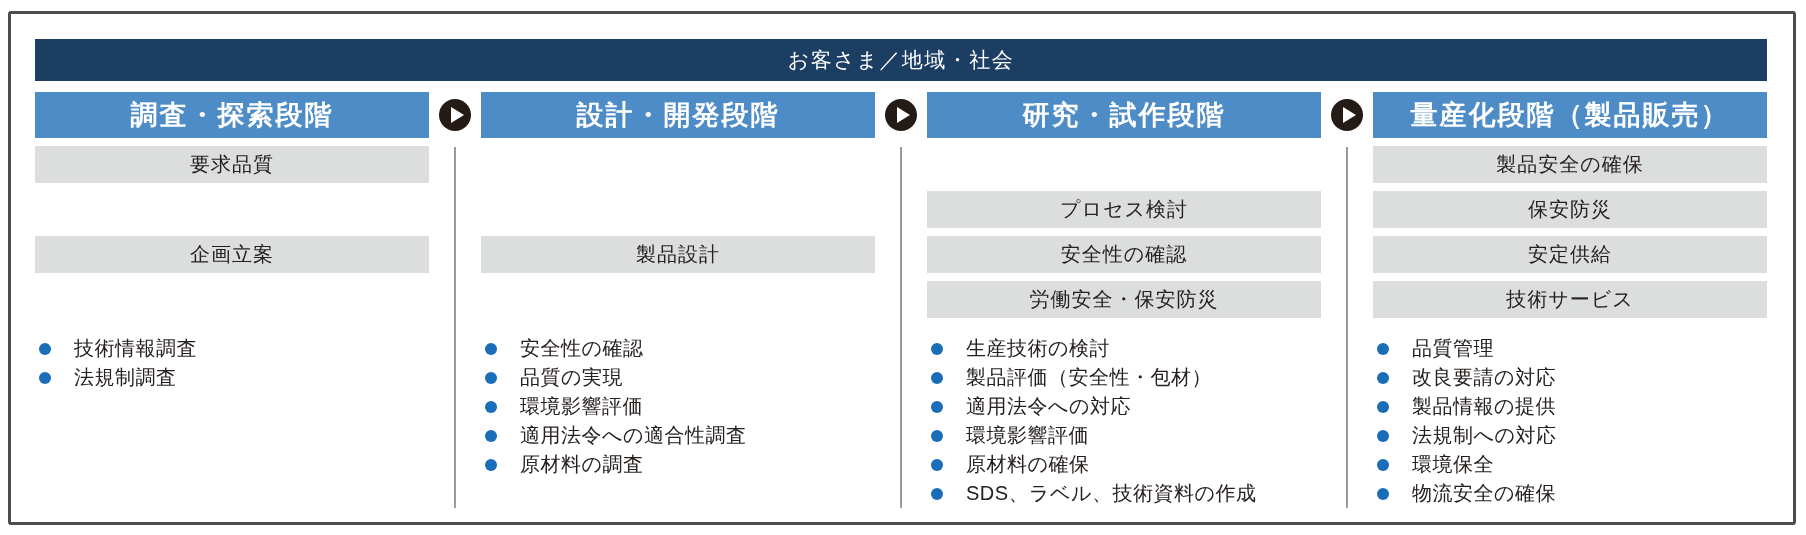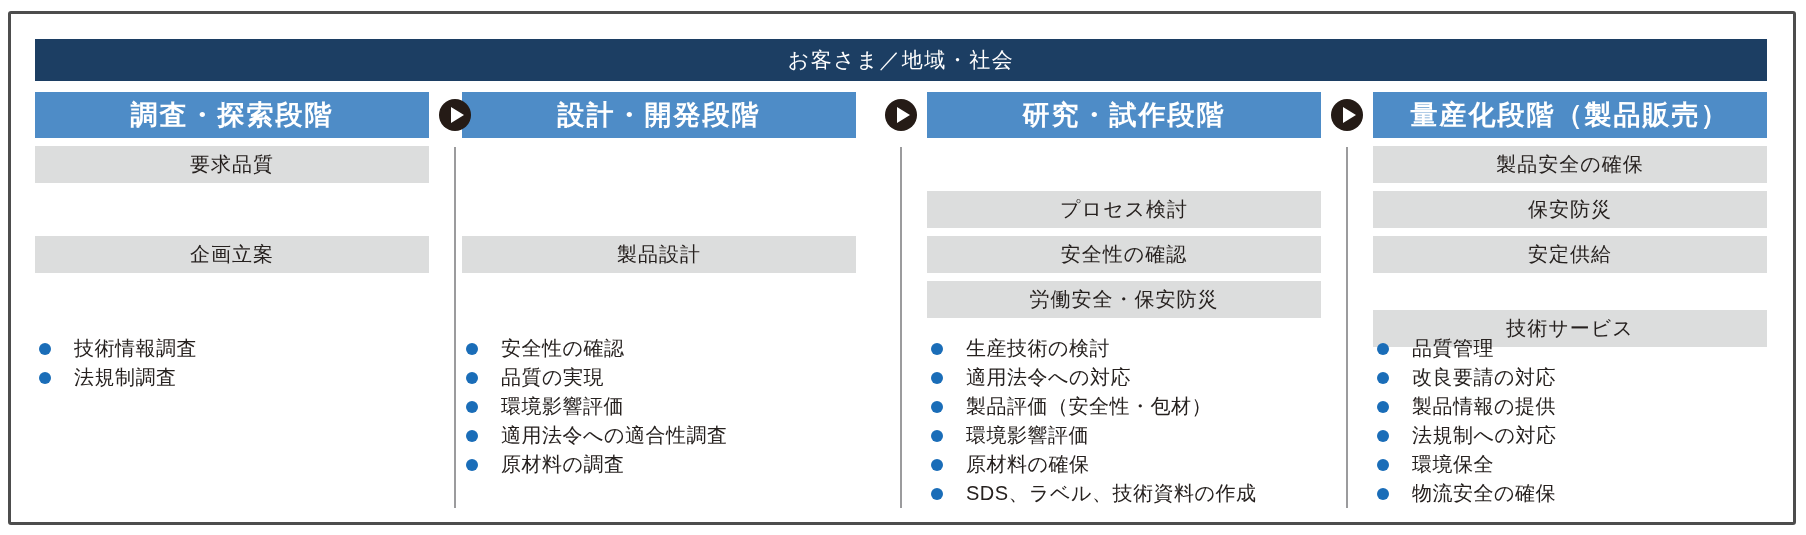--- a/index.html
+++ b/index.html
@@ -12,21 +12,21 @@
     position:absolute;left:8px;top:11px;width:1788px;height:514px;
     border:3px solid var(--frame-border,#4d4d4d);border-radius:3px;box-sizing:border-box;
   }
   .banner{
     position:absolute;left:35px;top:39px;width:1732px;height:42px;
     background:var(--banner-navy,#1c3e63);color:#fff;
     display:flex;align-items:center;justify-content:center;
     font-size:21px;font-weight:500;letter-spacing:1.5px;
   }
   .col{position:absolute;top:0;width:394px;height:535px;}
-  .col0{left:35px}.col1{left:462px}.col2{left:927px}.col3{left:1373px}
+  .col0{left:35px}.col1{left:481px}.col2{left:927px}.col3{left:1373px}
   .stage{
     position:absolute;top:92px;left:0;right:0;height:46px;
     background:var(--stage-blue,#4e8cc7);color:#fff;
     display:flex;align-items:center;justify-content:center;
     font-size:27px;font-weight:bold;letter-spacing:2px;
   }
   .pbox{
     position:absolute;left:0;right:0;height:37px;
     background:var(--box-gray,#dcdddd);
     display:flex;align-items:center;justify-content:center;
@@ -117,25 +117,25 @@
         <div class="pbox" style="top: 236px;">安全性の確認</div>
         <div class="pbox" style="top: 281px;">労働安全・保安防災</div>
       </div>
     <ul class="bullets">
         <li>
           <span class="dot"></span>
           <span>生産技術の検討</span>
         </li>
         <li>
           <span class="dot"></span>
+          <span>製品評価（安全性・包材）</span>
+        </li>
+        <li>
+          <span class="dot"></span>
           <span>適用法令への対応</span>
-        </li>
-        <li>
-          <span class="dot"></span>
-          <span>製品評価（安全性・包材）</span>
         </li>
         <li>
           <span class="dot"></span>
           <span>環境影響評価</span>
         </li>
         <li>
           <span class="dot"></span>
           <span>原材料の確保</span>
         </li>
         <li>
@@ -146,21 +146,21 @@
   </section>
 
   <section class="col col3">
     <header class="stage">
       <span>量産化段階（製品販売）</span>
     </header>
     <div class="boxes">
         <div class="pbox" style="top: 146px;">製品安全の確保</div>
         <div class="pbox" style="top: 191px;">保安防災</div>
         <div class="pbox" style="top: 236px;">安定供給</div>
-        <div class="pbox" style="top: 281px; margin-top: 29px;">技術サービス</div>
+        <div class="pbox" style="top: 281px;">技術サービス</div>
       </div>
     <ul class="bullets">
         <li>
           <span class="dot"></span>
           <span>品質管理</span>
         </li>
         <li>
           <span class="dot"></span>
           <span>改良要請の対応</span>
         </li>

